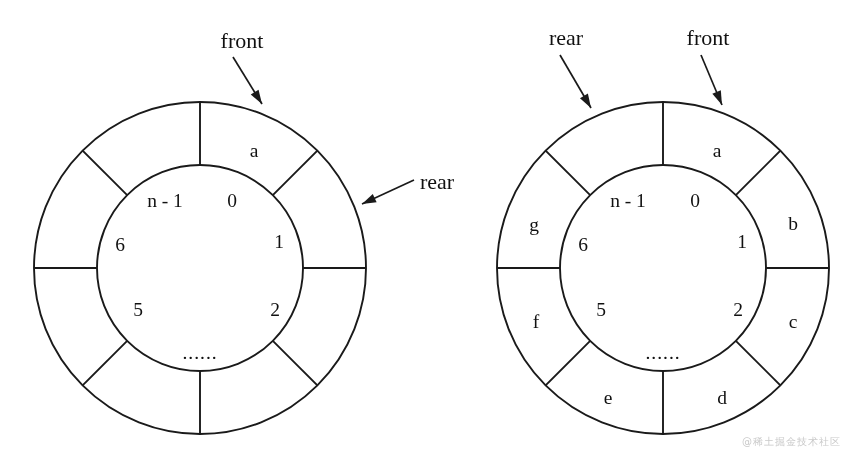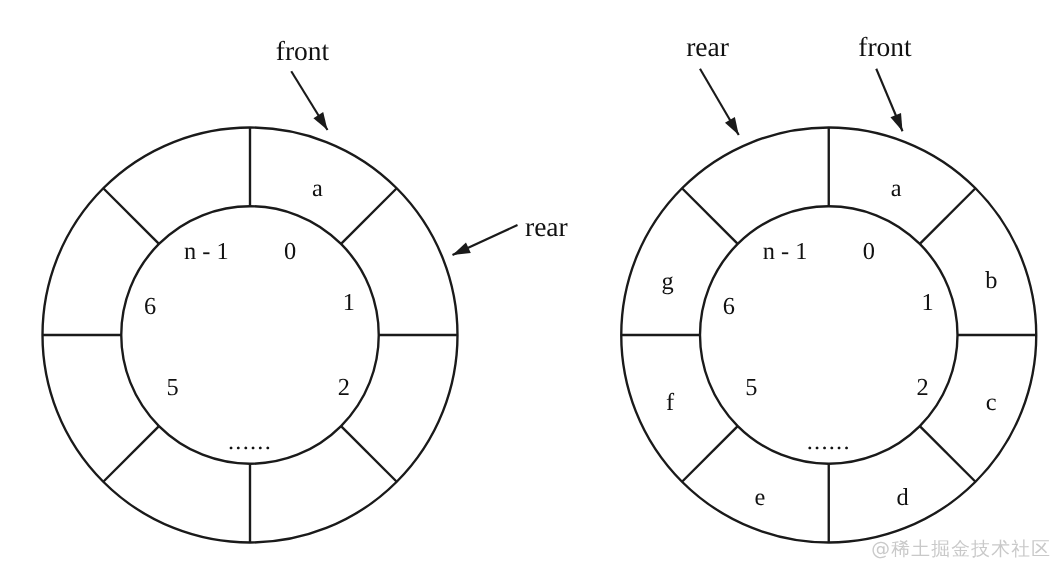--- a/index.html
+++ b/index.html
@@ -55,21 +55,21 @@
     letter-spacing: 1px;
   }
   text.anno {
     font-size: 22px;
   }
   .watermark {
     position: absolute;
     right: 8px;
     bottom: 6px;
     font-family: "DejaVu Sans", sans-serif;
-    font-size: 15px;
+    font-size: 10px;
     color: #c9c9c9;
     letter-spacing: 1px;
     white-space: nowrap;
     user-select: none;
   }
 </style>
 </head>
 <body>
 
 <div id="page">

